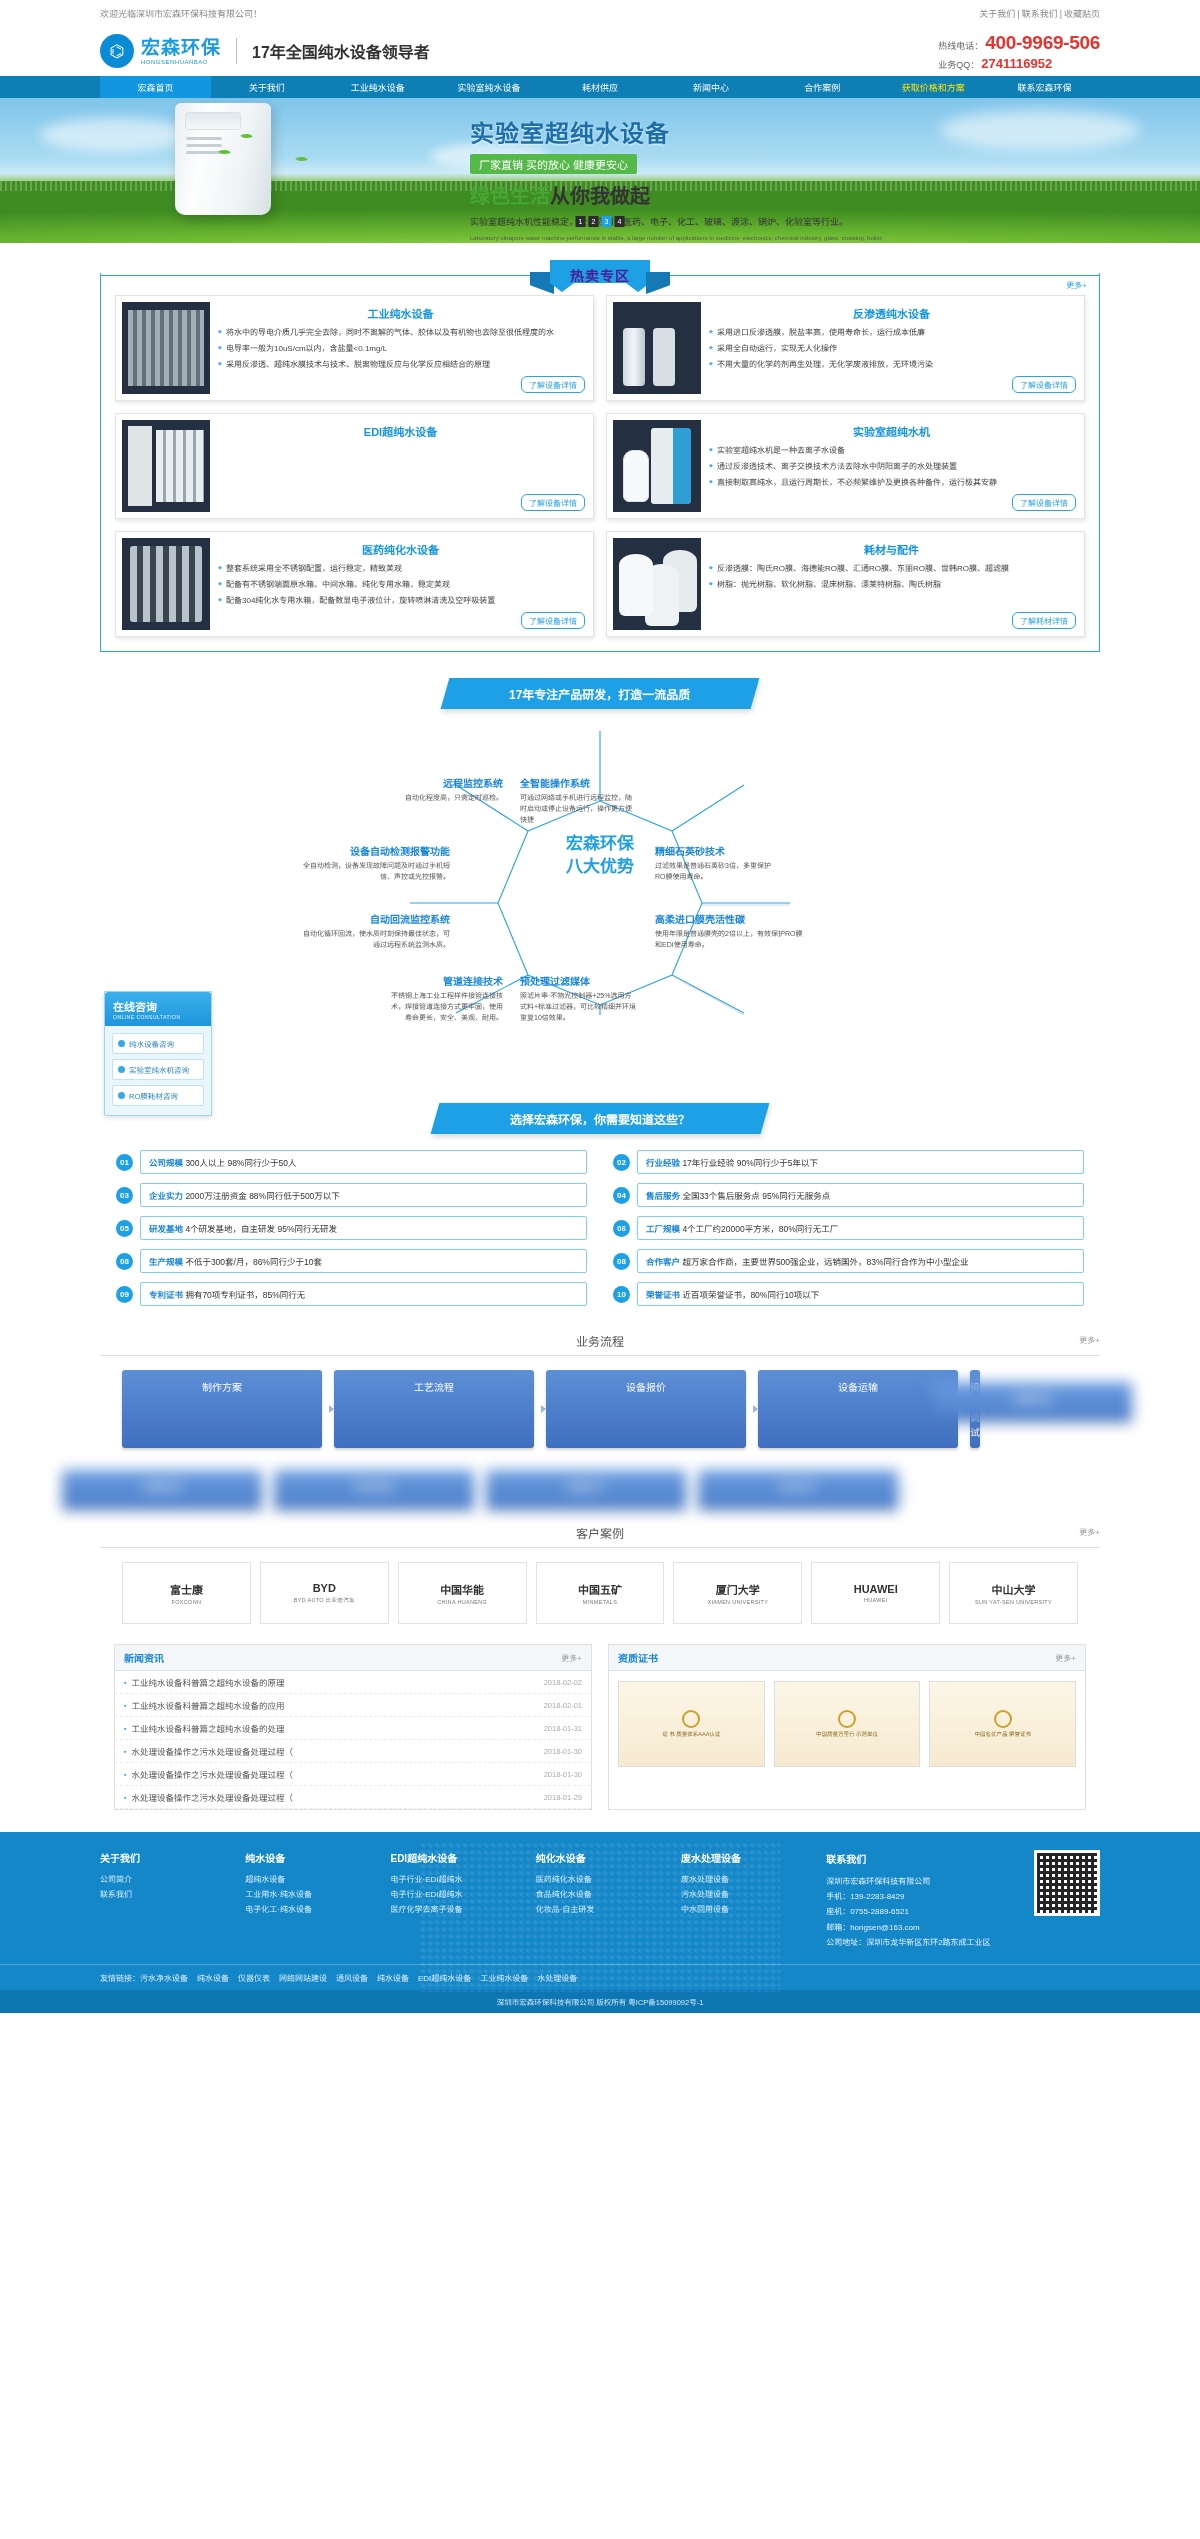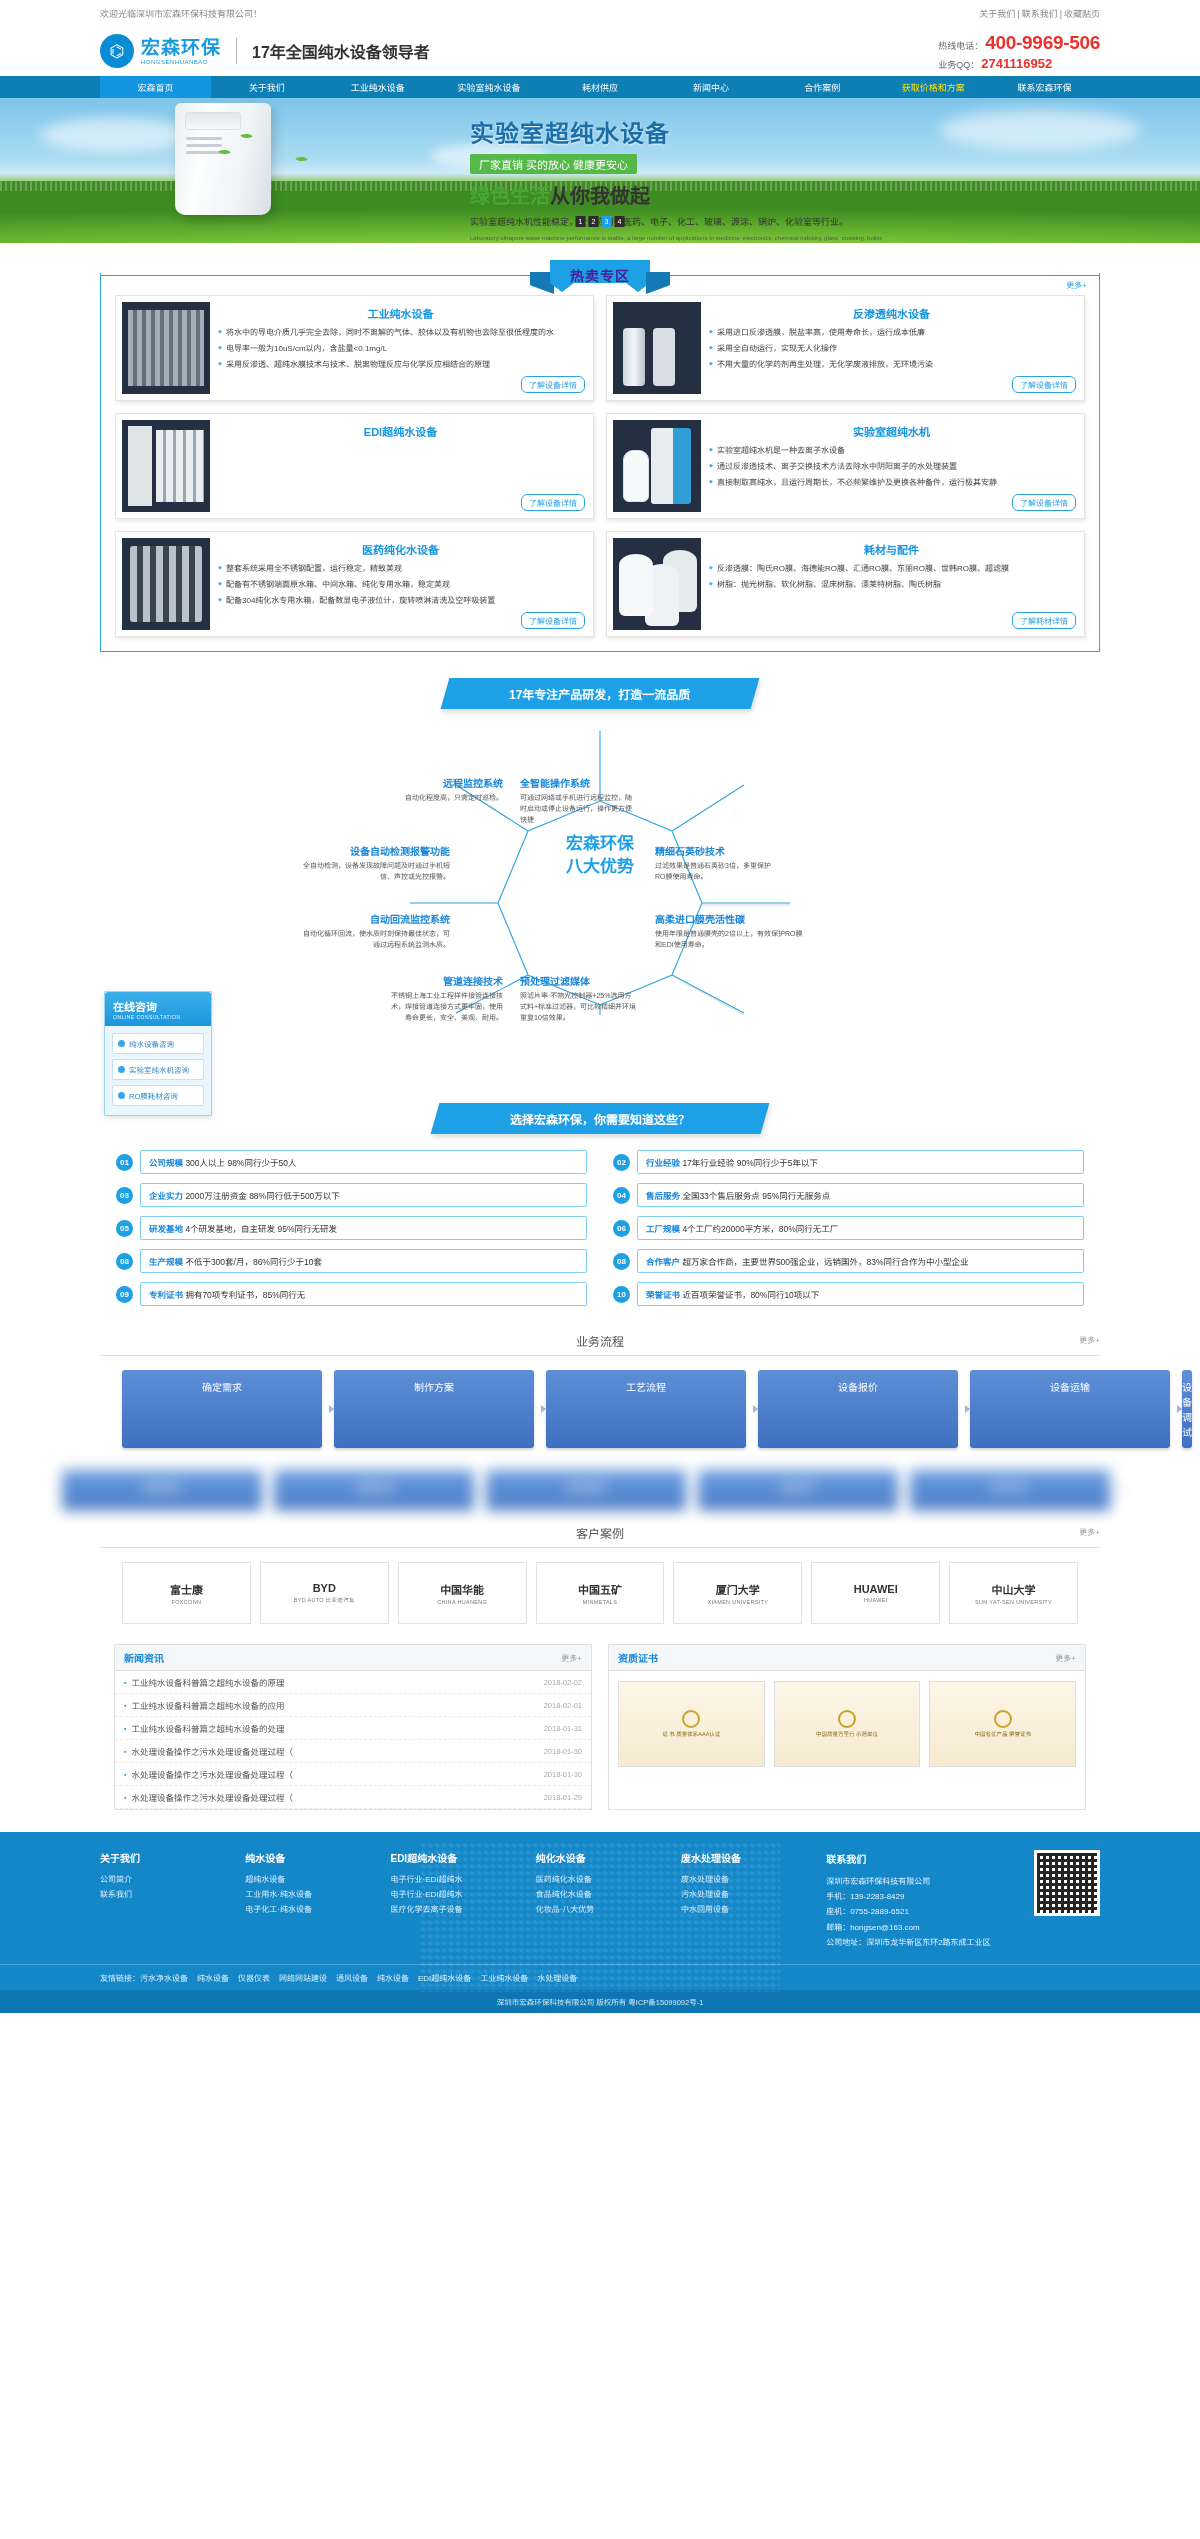--- a/index.html
+++ b/index.html
@@ -514,21 +514,20 @@
         <span class="why-txt"><b>荣誉证书  </b>近百项荣誉证书，80%同行10项以下</span>
       </div>
     </div>
 
   <div class="sec-title">
     <span>业务流程</span>
     <a href="#" class="sec-more">更多+</a>
     <span class="bar"></span>
   </div>
   <div class="proc" id="proc-grid">
-      <div class="cell">确定需求</div>
       <div class="cell">制作方案</div>
       <div class="cell">工艺流程</div>
       <div class="cell">设备报价</div>
       <div class="cell">设备运输</div>
       <div class="cell">设备调试</div>
       <div class="cell c2">设备培训</div>
       <div class="cell c2">设备验收</div>
       <div class="cell c2">安装调试</div>
       <div class="cell c2">设备生产</div>
       <div class="cell c2">合同签订</div>
@@ -646,21 +645,21 @@
       <div class="fcol">
         <h6>EDI超纯水设备</h6>
         <a href="#">电子行业·EDI超纯水</a>
         <a href="#">电子行业·EDI超纯水</a>
         <a href="#">医疗化学去离子设备</a>
       </div>
       <div class="fcol">
         <h6>纯化水设备</h6>
         <a href="#">医药纯化水设备</a>
         <a href="#">食品纯化水设备</a>
-        <a href="#">化妆品·八大优势</a>
+        <a href="#">化妆品·自主研发</a>
       </div>
       <div class="fcol">
         <h6>废水处理设备</h6>
         <a href="#">废水处理设备</a>
         <a href="#">污水处理设备</a>
         <a href="#">中水回用设备</a>
       </div>
       <div class="fcontact">
         <div class="big">联系我们</div>
         <div>深圳市宏森环保科技有限公司</div>

